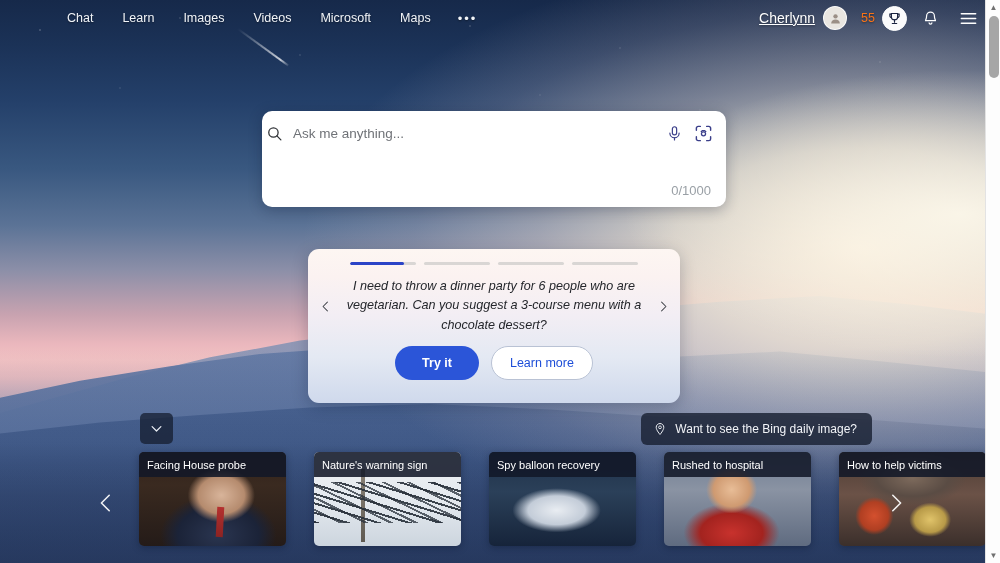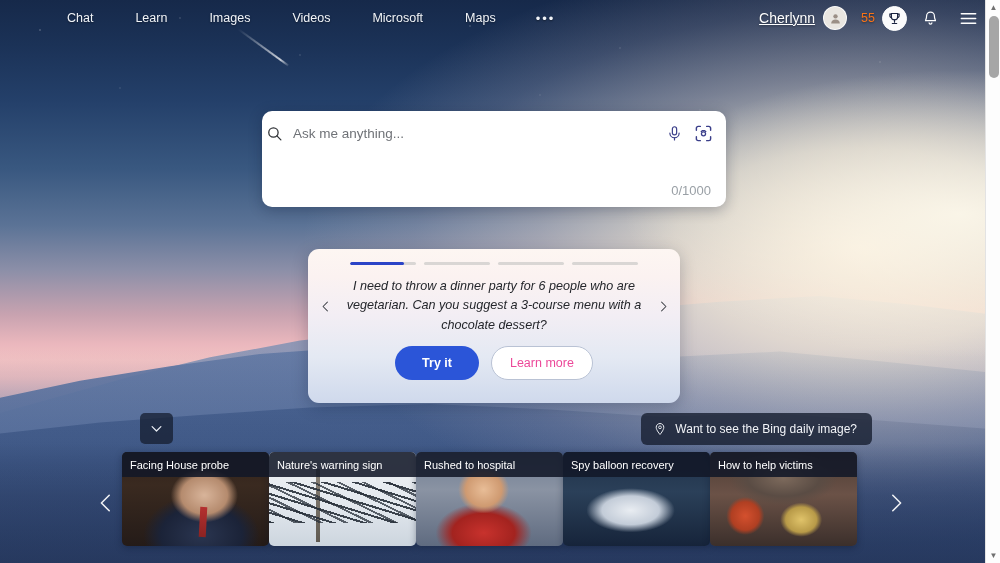--- a/index.html
+++ b/index.html
@@ -117,21 +117,21 @@
     display: flex; align-items: center;
     z-index: 40;
   }
   .brand { display: flex; align-items: center; gap: 9px; margin-left: 97px; }
   .ms-logo { width: 19px; height: 19px; display: grid; grid-template-columns: 1fr 1fr; grid-template-rows: 1fr 1fr; gap: 1.6px; }
   .ms-logo i { display: block; }
   .brand-name {
     color: #ffffff; font-size: 18.5px; letter-spacing: -0.1px;
     text-shadow: 0 1px 2px rgba(0,0,0,0.35);
   }
-  .nav { display: flex; align-items: center; gap: 16px; margin-left: 54px; }
+  .nav { display: flex; align-items: center; gap: 3px; margin-left: 54px; }
   .nav a {
     color: #f1f4f8; font-size: 12.5px; text-decoration: none;
     padding: 6px 13px; white-space: nowrap;
     text-shadow: 0 1px 2px rgba(0,0,0,0.40);
   }
   .nav a.more { letter-spacing: 2px; font-size: 13px; padding: 6px 11px; }
   .hdr-right { margin-left: auto; display: flex; align-items: center; gap: 0; margin-right: 17px; }
   .user-name { color: #fff; font-size: 14px; text-shadow: 0 1px 2px rgba(0,0,0,0.4); margin-right: 8px; text-decoration: underline; }
   .avatar {
     width: 24px; height: 24px; border-radius: 50%;
@@ -196,21 +196,21 @@
     color: #24262b; padding: 0 2px;
   }
   .pc-actions { display: flex; justify-content: center; gap: 12px; margin-top: 4px; }
   .btn-primary {
     background: #2b55d8; color: #fff; border: none;
     font-family: "Liberation Sans", sans-serif;
     font-size: 12.5px; font-weight: bold;
     padding: 9px 27px; border-radius: 18px; cursor: pointer;
   }
   .btn-ghost {
-    background: #ffffff; color: #ec4899; border: 1px solid #b9c2d4;
+    background: #ffffff; color: #1d4ed8; border: 1px solid #b9c2d4;
     font-family: "Liberation Sans", sans-serif;
     font-size: 12.5px;
     padding: 9px 18px; border-radius: 18px; cursor: pointer;
   }
 
   
   .daily-pill {
     position: absolute; right: 128px; top: 413px;
     display: flex; align-items: center; gap: 8px;
     height: 32px; padding: 0 15px 0 12px;
@@ -225,22 +225,22 @@
     position: absolute; left: 140px; top: 413px;
     width: 33px; height: 31px;
     background: rgba(20,28,46,0.74);
     border-radius: 5px;
     display: flex; align-items: center; justify-content: center;
     z-index: 30; cursor: pointer;
   }
 
   
   .news-row {
-    position: absolute; left: 122px; top: 452px;
-    display: flex; gap: 0; z-index: 30; align-items: flex-end;
+    position: absolute; left: 139px; top: 452px;
+    display: flex; gap: 28px; z-index: 30; align-items: flex-end;
   }
   .news-card {
     width: 147px; height: 94px;
     border-radius: 5px; overflow: hidden;
     position: relative;
     box-shadow: 0 2px 7px rgba(8,16,36,0.35);
     cursor: pointer;
   }
   .nc-title {
     position: absolute; left: 0; right: 0; top: 0; height: 25px;
@@ -444,26 +444,26 @@
   <div class="news-row">
     <div class="news-card">
       <span class="nc-img img-a"></span>
       <span class="nc-title">Facing House probe</span>
     </div>
     <div class="news-card">
       <span class="nc-img img-b"></span>
       <span class="nc-title">Nature's warning sign</span>
     </div>
     <div class="news-card">
+      <span class="nc-img img-d"></span>
+      <span class="nc-title">Spy balloon recovery</span>
+    </div>
+    <div class="news-card">
       <span class="nc-img img-c"></span>
       <span class="nc-title">Rushed to hospital</span>
-    </div>
-    <div class="news-card">
-      <span class="nc-img img-d"></span>
-      <span class="nc-title">Spy balloon recovery</span>
     </div>
     <div class="news-card">
       <span class="nc-img img-e"></span>
       <span class="nc-title">How to help victims</span>
     </div>
   </div>
 
   <div class="car-arrow car-left">
     <svg width="22" height="26" viewBox="0 0 24 24">
       <path d="M15.5 3.5L7 12l8.5 8.5" fill="none" stroke="rgba(255,255,255,0.92)" stroke-width="1.7" stroke-linecap="round" stroke-linejoin="round"></path>

